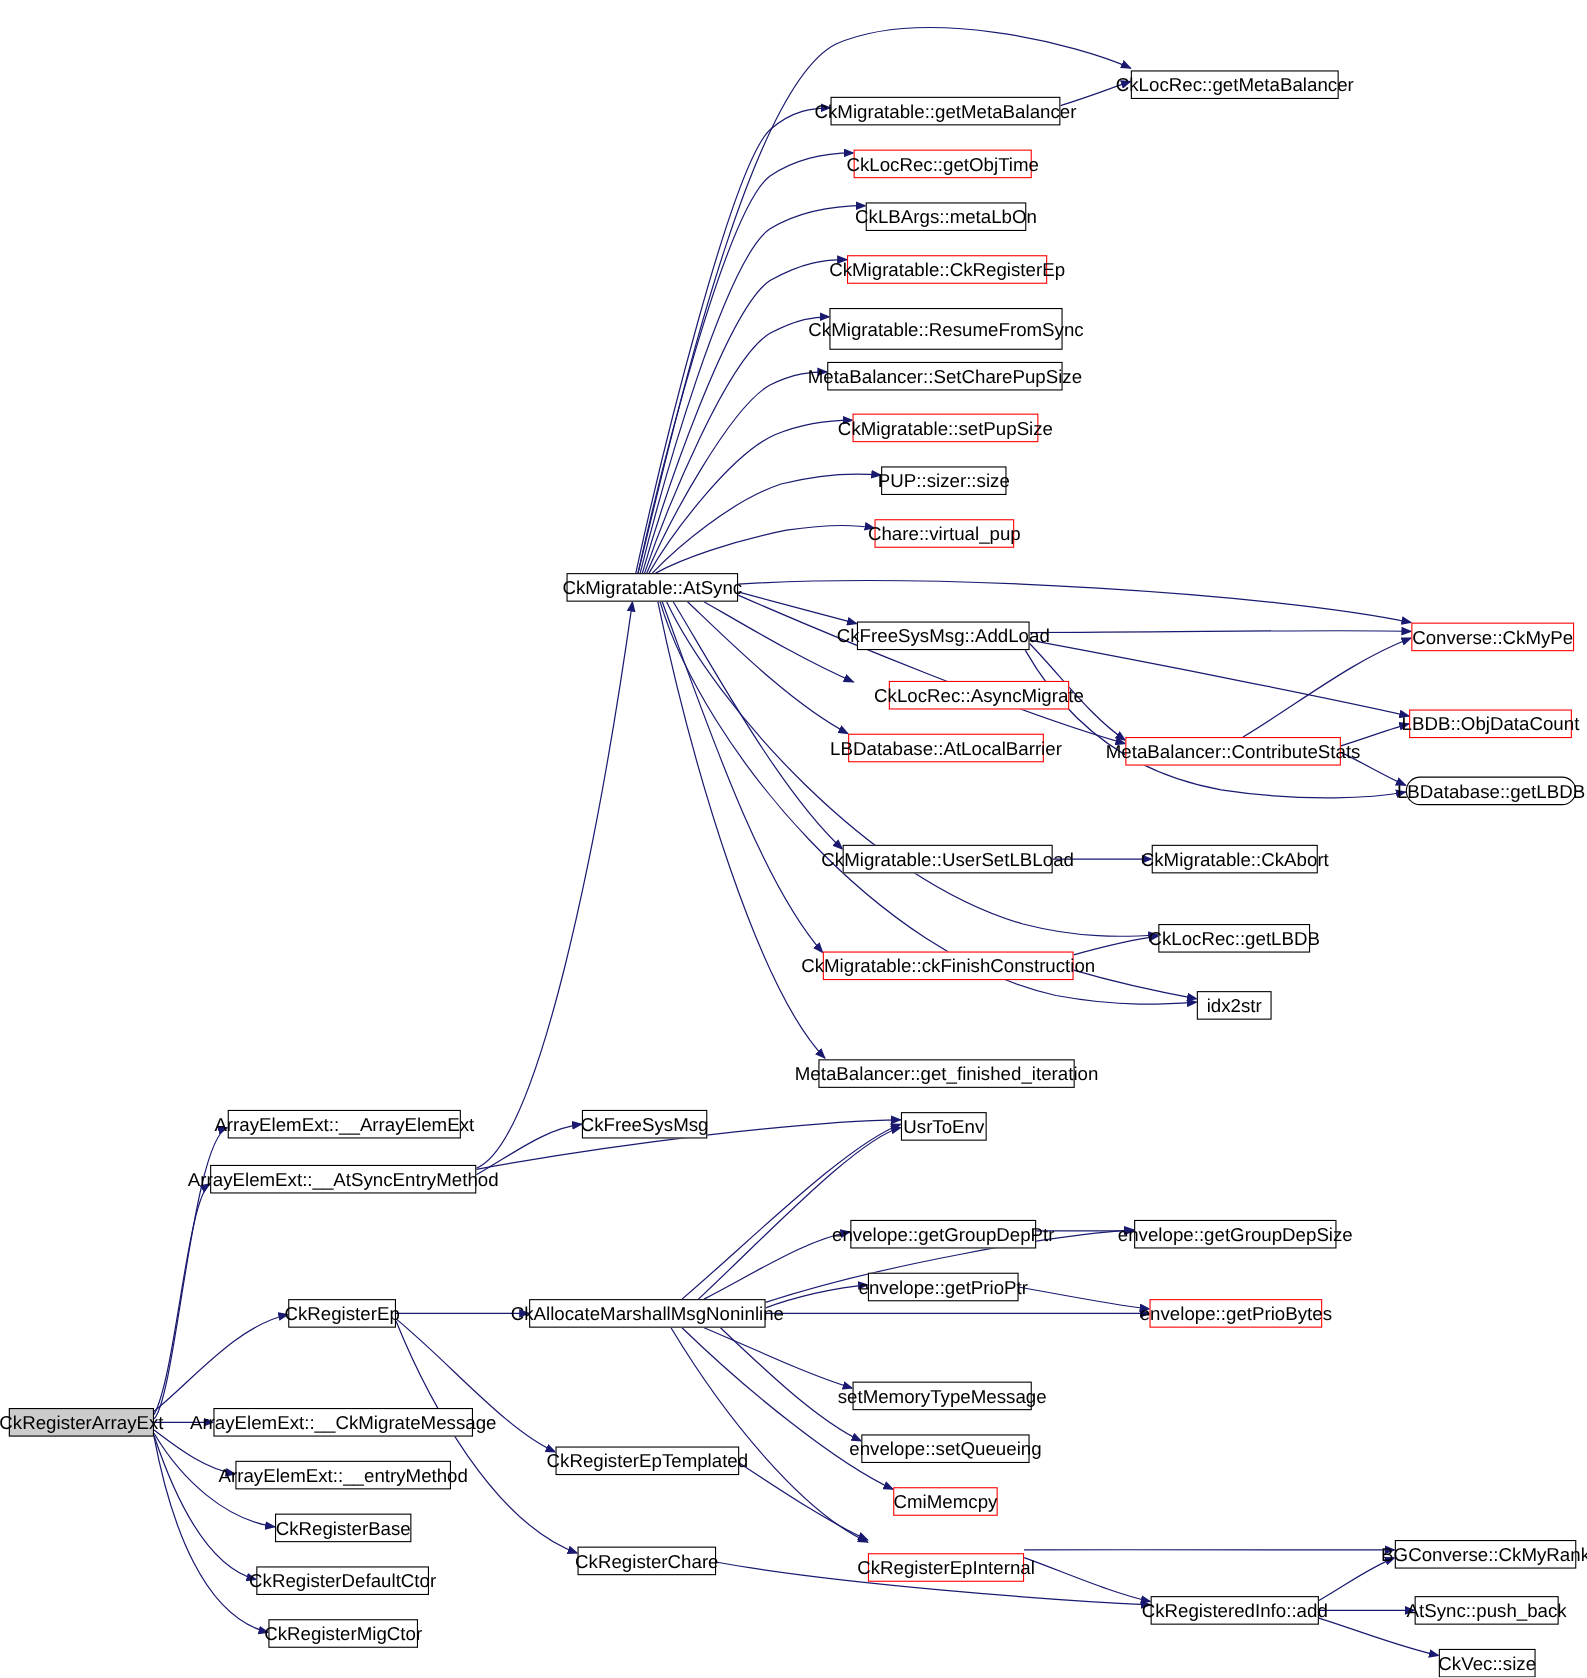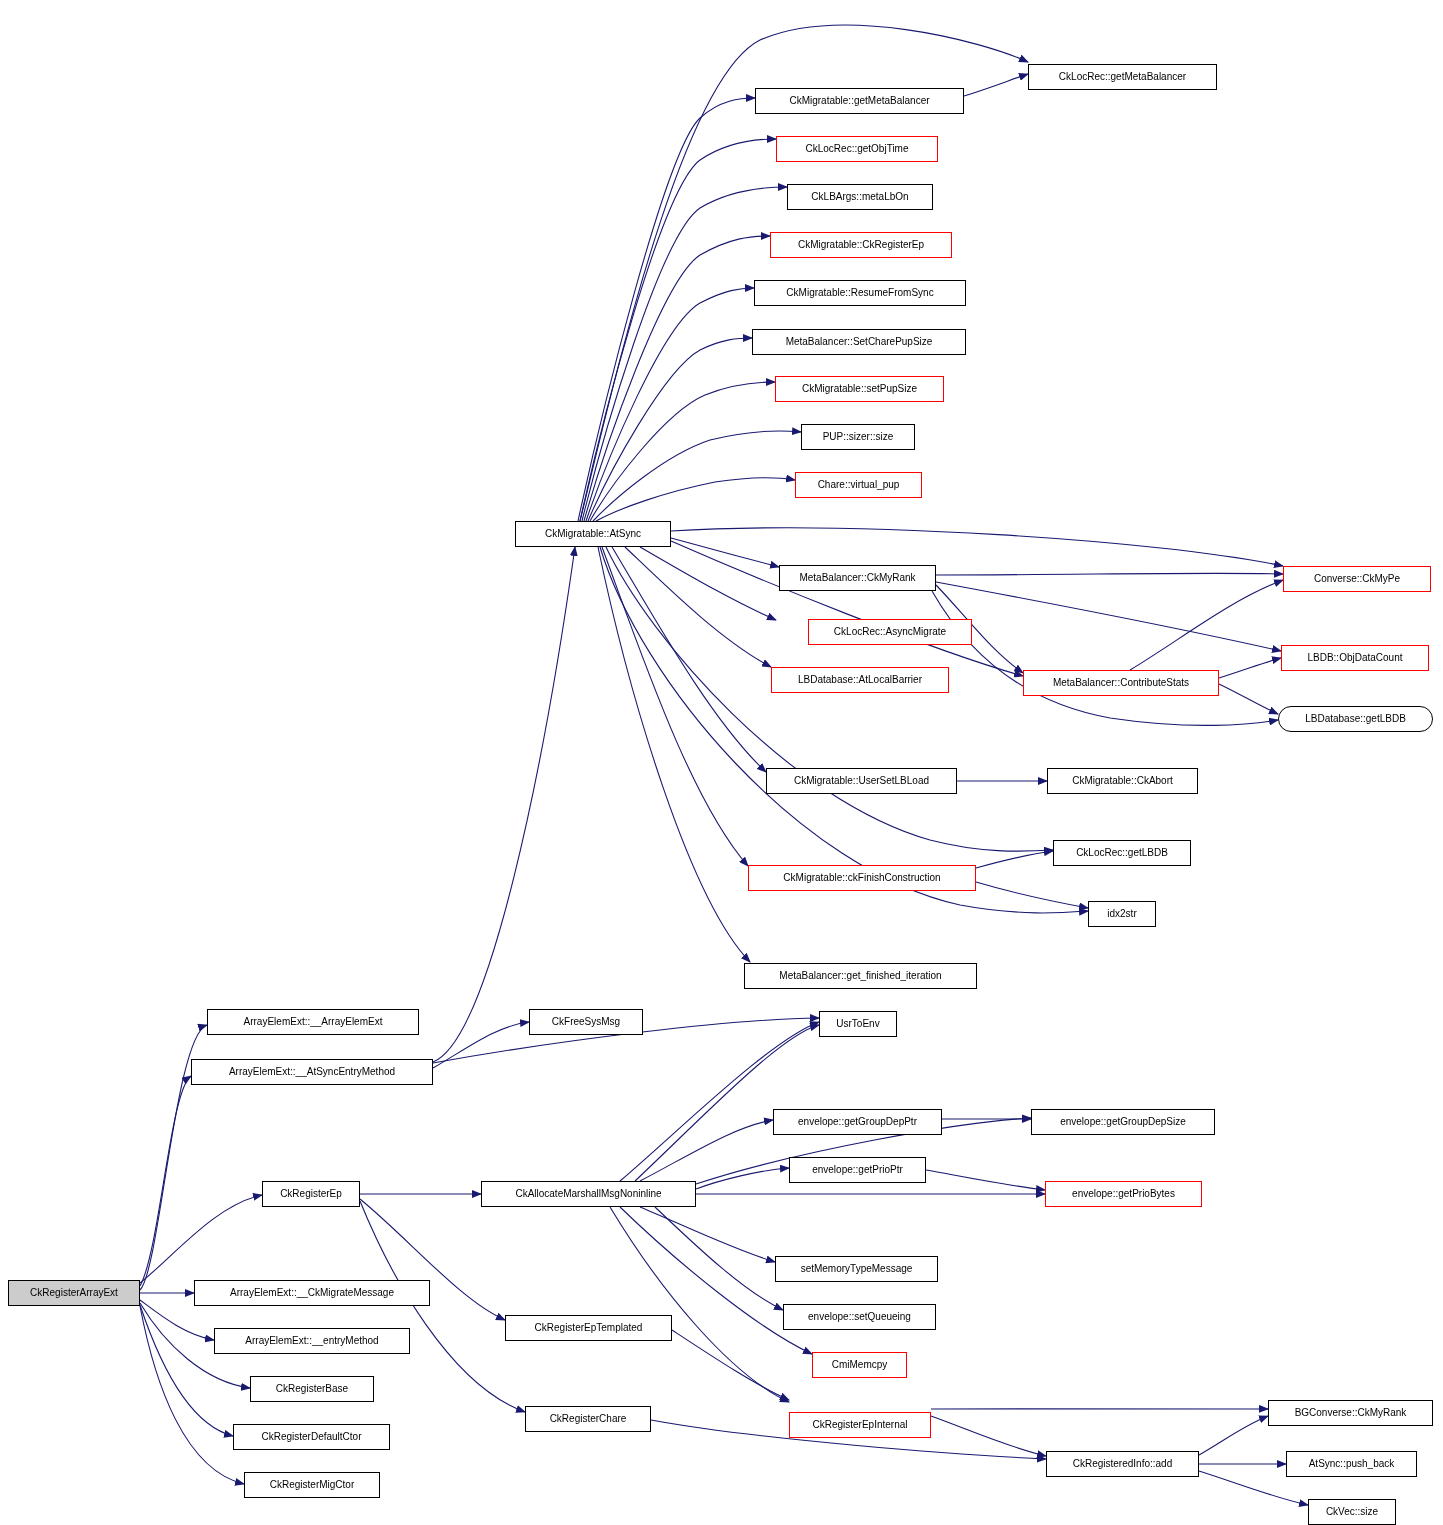--- a/index.html
+++ b/index.html
@@ -1,21 +1,21 @@
 <!DOCTYPE html>
 <html><head>
 <meta charset="utf-8">
 <style>
   html,body{margin:0;padding:0;background:#ffffff;}
   #canvas{position:relative;width:1443px;height:1525px;background:#fff;
           font-family:"Liberation Sans",sans-serif;overflow:hidden;}
   svg.edges{position:absolute;left:0;top:0;width:1443px;height:1525px;pointer-events:none;}
   .node{position:absolute;box-sizing:border-box;border:1px solid #000;background:#fff;
         display:flex;align-items:center;justify-content:center;
-        font-size:10px;color:#000;line-height:1;white-space:nowrap;}
+        font-size:17px;color:#000;line-height:1;white-space:nowrap;}
   .node.red{border-color:#ff0000;}
   .node.root{background:#cccccc;border-color:#000;}
   .node .lbl{padding:0 5px;}
 </style>
 </head>
 <body>
 
 <div id="canvas">
   <svg class="edges" viewBox="0 0 1443 1525" xmlns="http://www.w3.org/2000/svg">
     <defs>
@@ -138,37 +138,37 @@
       </div>
       <div class="node red" style="left: 776px; top: 136px; width: 162px; height: 26px;">
         <span class="lbl">CkLocRec::getObjTime</span>
       </div>
       <div class="node" style="left: 787px; top: 184px; width: 146px; height: 26px;">
         <span class="lbl">CkLBArgs::metaLbOn</span>
       </div>
       <div class="node red" style="left: 770px; top: 232px; width: 182px; height: 26px;">
         <span class="lbl">CkMigratable::CkRegisterEp</span>
       </div>
-      <div class="node" style="left: 754px; top: 280px; width: 212px; height: 26px;">
+      <div class="node" style="left: 754px; top: 280px; width: 212px; height: 38px;">
         <span class="lbl">CkMigratable::ResumeFromSync</span>
       </div>
       <div class="node" style="left: 752px; top: 329px; width: 214px; height: 26px;">
         <span class="lbl">MetaBalancer::SetCharePupSize</span>
       </div>
       <div class="node red" style="left: 775px; top: 376px; width: 169px; height: 26px;">
         <span class="lbl">CkMigratable::setPupSize</span>
       </div>
       <div class="node" style="left: 801px; top: 424px; width: 114px; height: 26px;">
         <span class="lbl">PUP::sizer::size</span>
       </div>
       <div class="node red" style="left: 795px; top: 472px; width: 127px; height: 26px;">
         <span class="lbl">Chare::virtual_pup</span>
       </div>
       <div class="node" style="left: 779px; top: 565px; width: 157px; height: 26px;">
-        <span class="lbl">MetaBalancer::CkMyRank</span>
+        <span class="lbl">CkFreeSysMsg::AddLoad</span>
       </div>
       <div class="node red" style="left: 776px; top: 619px; width: 164px; height: 26px; margin-left: 32px;">
         <span class="lbl">CkLocRec::AsyncMigrate</span>
       </div>
       <div class="node red" style="left: 771px; top: 667px; width: 178px; height: 26px;">
         <span class="lbl">LBDatabase::AtLocalBarrier</span>
       </div>
       <div class="node" style="left: 766px; top: 768px; width: 191px; height: 26px;">
         <span class="lbl">CkMigratable::UserSetLBLoad</span>
       </div>

